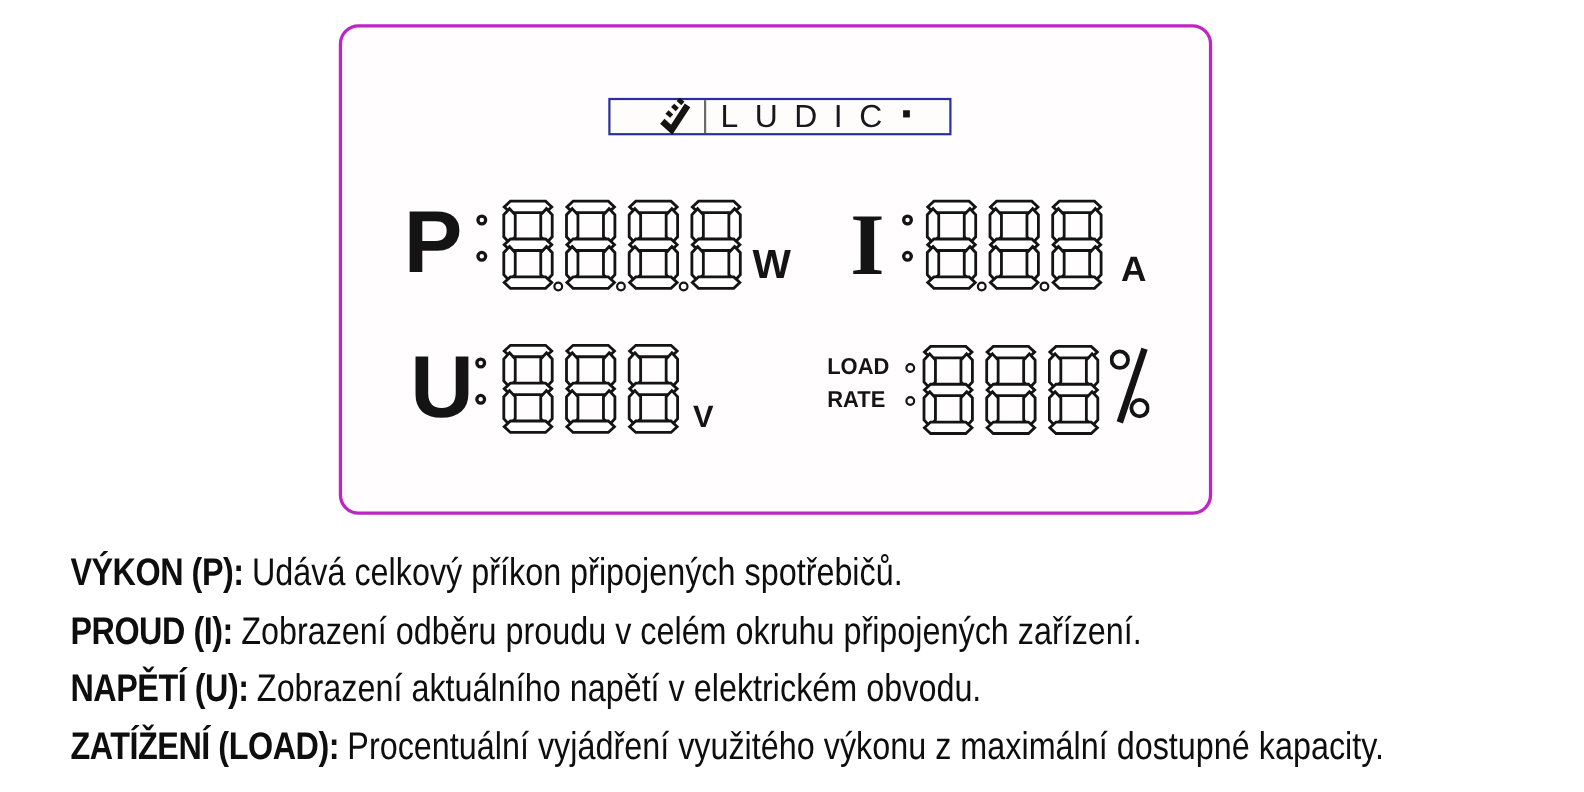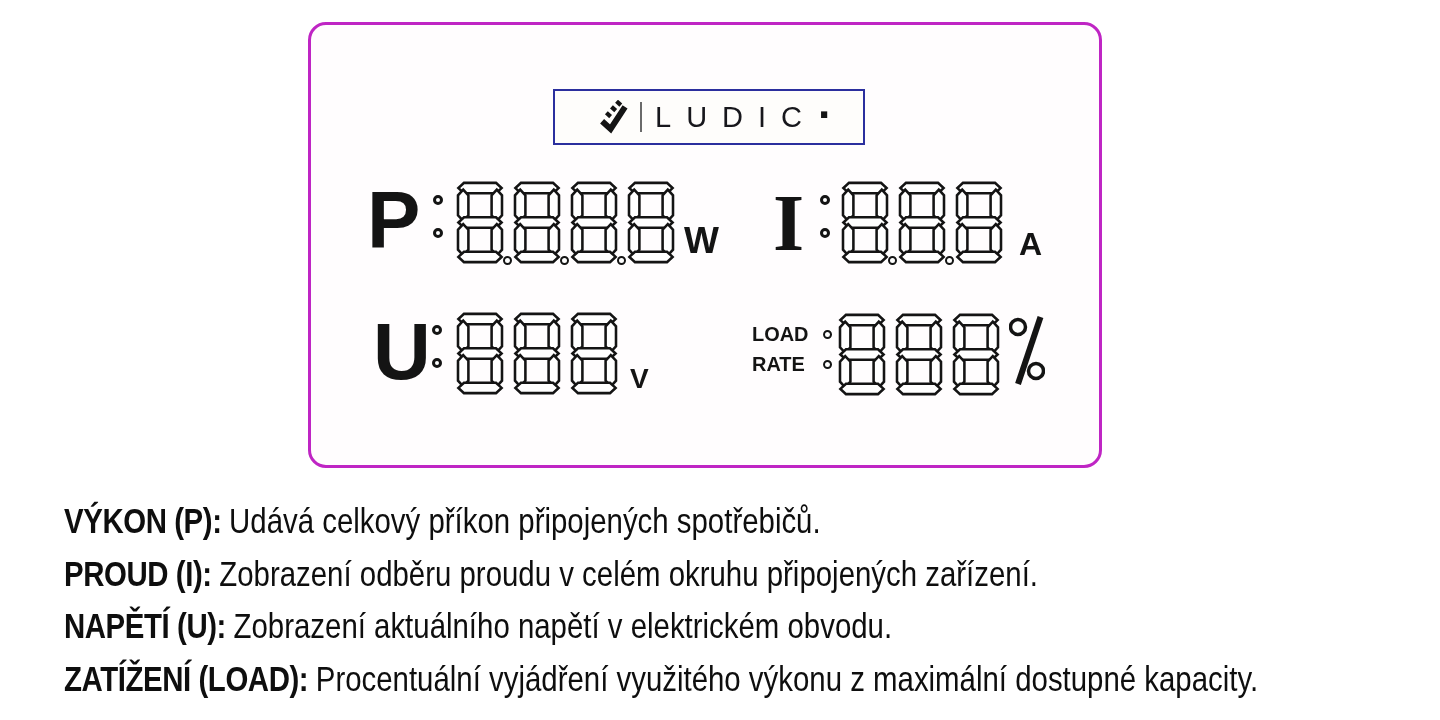--- a/index.html
+++ b/index.html
@@ -8,21 +8,21 @@
     --ink:#141414;
   }
   *{margin:0;padding:0;box-sizing:border-box;}
   html,body{width:1440px;height:720px;background:#ffffff;overflow:hidden;
     font-family:"Liberation Sans",sans-serif;color:var(--ink);}
 
   
   .panel{position:absolute;left:308px;top:22px;width:794px;height:446px;
     background:#fffdfe;border:3px solid var(--panel-border);border-radius:18px;}
 
-  .logo-box{position:absolute;left:242px;top:64px;width:312px;height:56px;
+  .logo-box{position:absolute;left:242px;top:64px;width:312px;height:34px;
     border:2px solid var(--logo-border);background:#fefdfb;
     display:flex;align-items:center;padding-left:42px;gap:9px;}
   .logo-icon{width:34px;height:34px;flex:0 0 auto;}
   .logo-sep{width:2px;height:30px;background:#6a6a6a;flex:0 0 auto;}
   .brand{font-size:29px;font-weight:500;letter-spacing:15px;line-height:1;
     color:#17171c;padding-left:4px;}
   .brand-dot{font-size:44px;font-weight:700;line-height:1;margin-left:-8px;
     position:relative;top:-2px;}
 
   .meas-label{position:absolute;font-size:80px;font-weight:700;line-height:1;color:var(--ink);}

